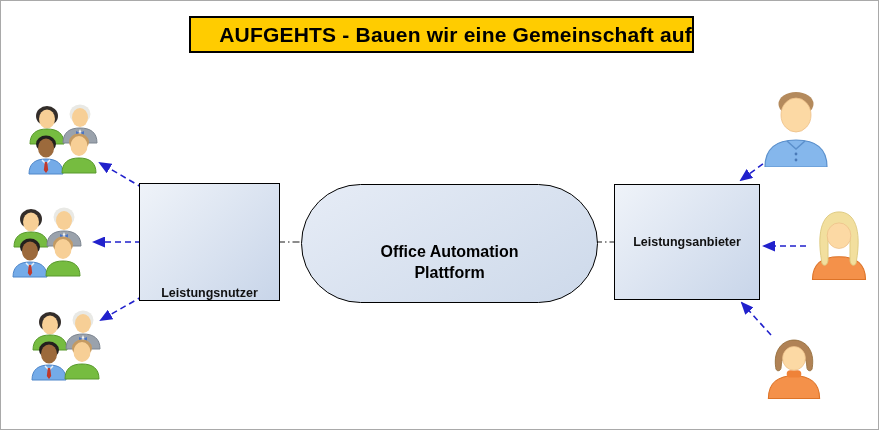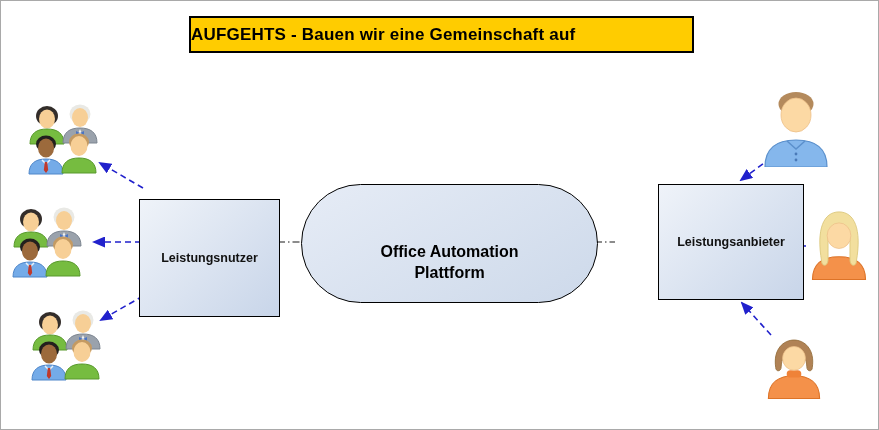--- a/index.html
+++ b/index.html
@@ -4,31 +4,31 @@
 <style>
   html,body{margin:0;padding:0;background:#fff;}
   body{font-family:"Liberation Sans",sans-serif;}
   .canvas{
     position:relative;width:877px;height:428px;background:#ffffff;
     border:1px solid #a9a9a9;overflow:hidden;
   }
   .banner{
     position:absolute;left:188px;top:15px;width:501px;height:33px;
     background:#FFCC00;border:2px solid #000;
-    display:flex;align-items:center;justify-content:flex-start;
-    font-size:17px;font-weight:bold;color:#000;letter-spacing:.2px;
+    display:flex;align-items:center;justify-content:flex-end;
+    font-size:21px;font-weight:bold;color:#000;letter-spacing:.2px;
   }
   .node-box{
     position:absolute;border:1.5px solid #000;
     background:linear-gradient(135deg,#eff3f9 0%,#c8d5e9 100%);
     display:flex;align-items:center;justify-content:center;
     font-size:12.5px;font-weight:bold;color:#111;text-align:center;
   }
-  .box-left{left:138px;top:198px;width:139px;height:116px;}
-  .box-right{left:613px;top:183px;width:144px;height:114px;margin-left:44px;}
+  .box-left{left:138px;top:182px;width:139px;height:116px;align-items:flex-end;}
+  .box-right{left:613px;top:183px;width:144px;height:114px;}
   .stadium{
     position:absolute;left:300px;top:183px;width:295px;height:117px;
     border:1.5px solid #000;border-radius:60px;
     background:linear-gradient(150deg,#e6ecf6 0%,#cdd9ea 100%);
     display:flex;flex-direction:column;align-items:center;justify-content:flex-end;
     font-size:16px;font-weight:bold;color:#000;text-align:center;line-height:1.3;
   }
   .stadium .gap{height:18px;}
   .icon{position:absolute;}
   svg.overlay{position:absolute;left:0;top:0;pointer-events:none;}

